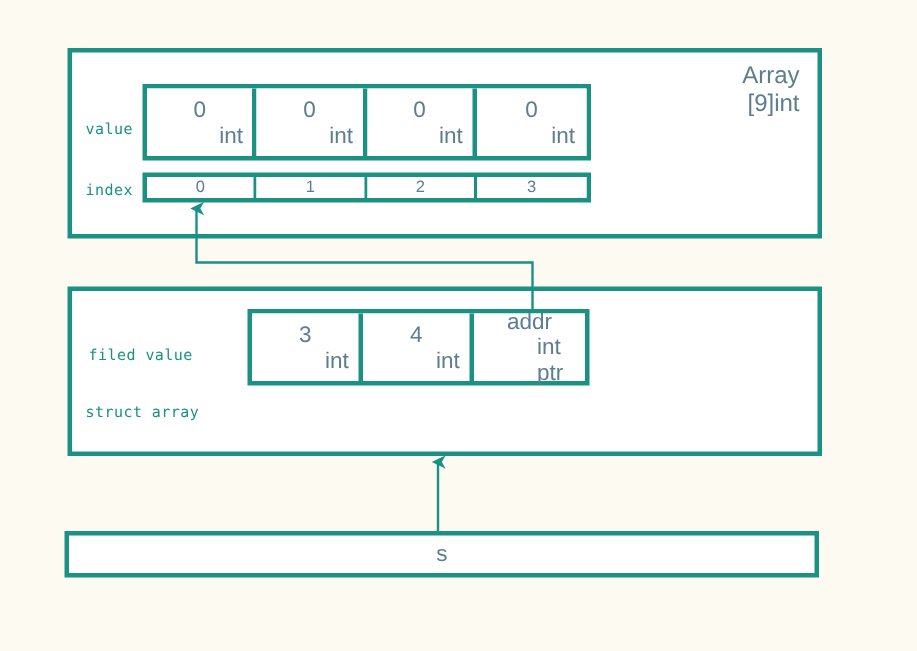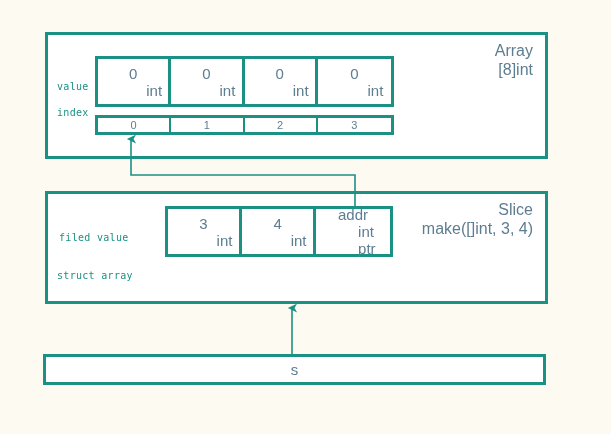--- a/index.html
+++ b/index.html
@@ -123,26 +123,26 @@
 </style>
 </head>
 <body>
 
 <div id="stage">
 
   <div class="group-box" id="array-box">
 
     <div class="group-title" id="array-title">
       <div>Array</div>
-      <div>[8]int</div>
+      <div>[9]int</div>
     </div>
 
     <div class="row-label" style="left:9px; top:46px;">value</div>
 
-    <div class="row-label" style="left:9px; top:72px;">index</div>
+    <div class="row-label" style="left:9px; top:87px;">index</div>
   </div>
 
   <div class="strip" id="array-values">
     <div class="cell">
       <div>0</div>
       <div class="cell-type">int</div>
     </div>
     <div class="cell">
       <div>0</div>
       <div class="cell-type">int</div>
@@ -159,24 +159,20 @@
 
   <div class="strip" id="array-index">
     <div class="cell small">0</div>
     <div class="cell small">1</div>
     <div class="cell small">2</div>
     <div class="cell small">3</div>
   </div>
 
   <div class="group-box" id="slice-box">
 
-    <div class="group-title" id="slice-title">
-      <div>Slice</div>
-      <div>make([]int, 3, 4)</div>
-    </div>
 
     <div class="row-label" style="left:11px; top:38px;">filed value</div>
 
     <div class="row-label" style="left:9px; top:76px;">struct array</div>
   </div>
 
   <div class="strip" id="slice-values">
     <div class="cell">
       <div>3</div>
       <div class="cell-type">int</div>

